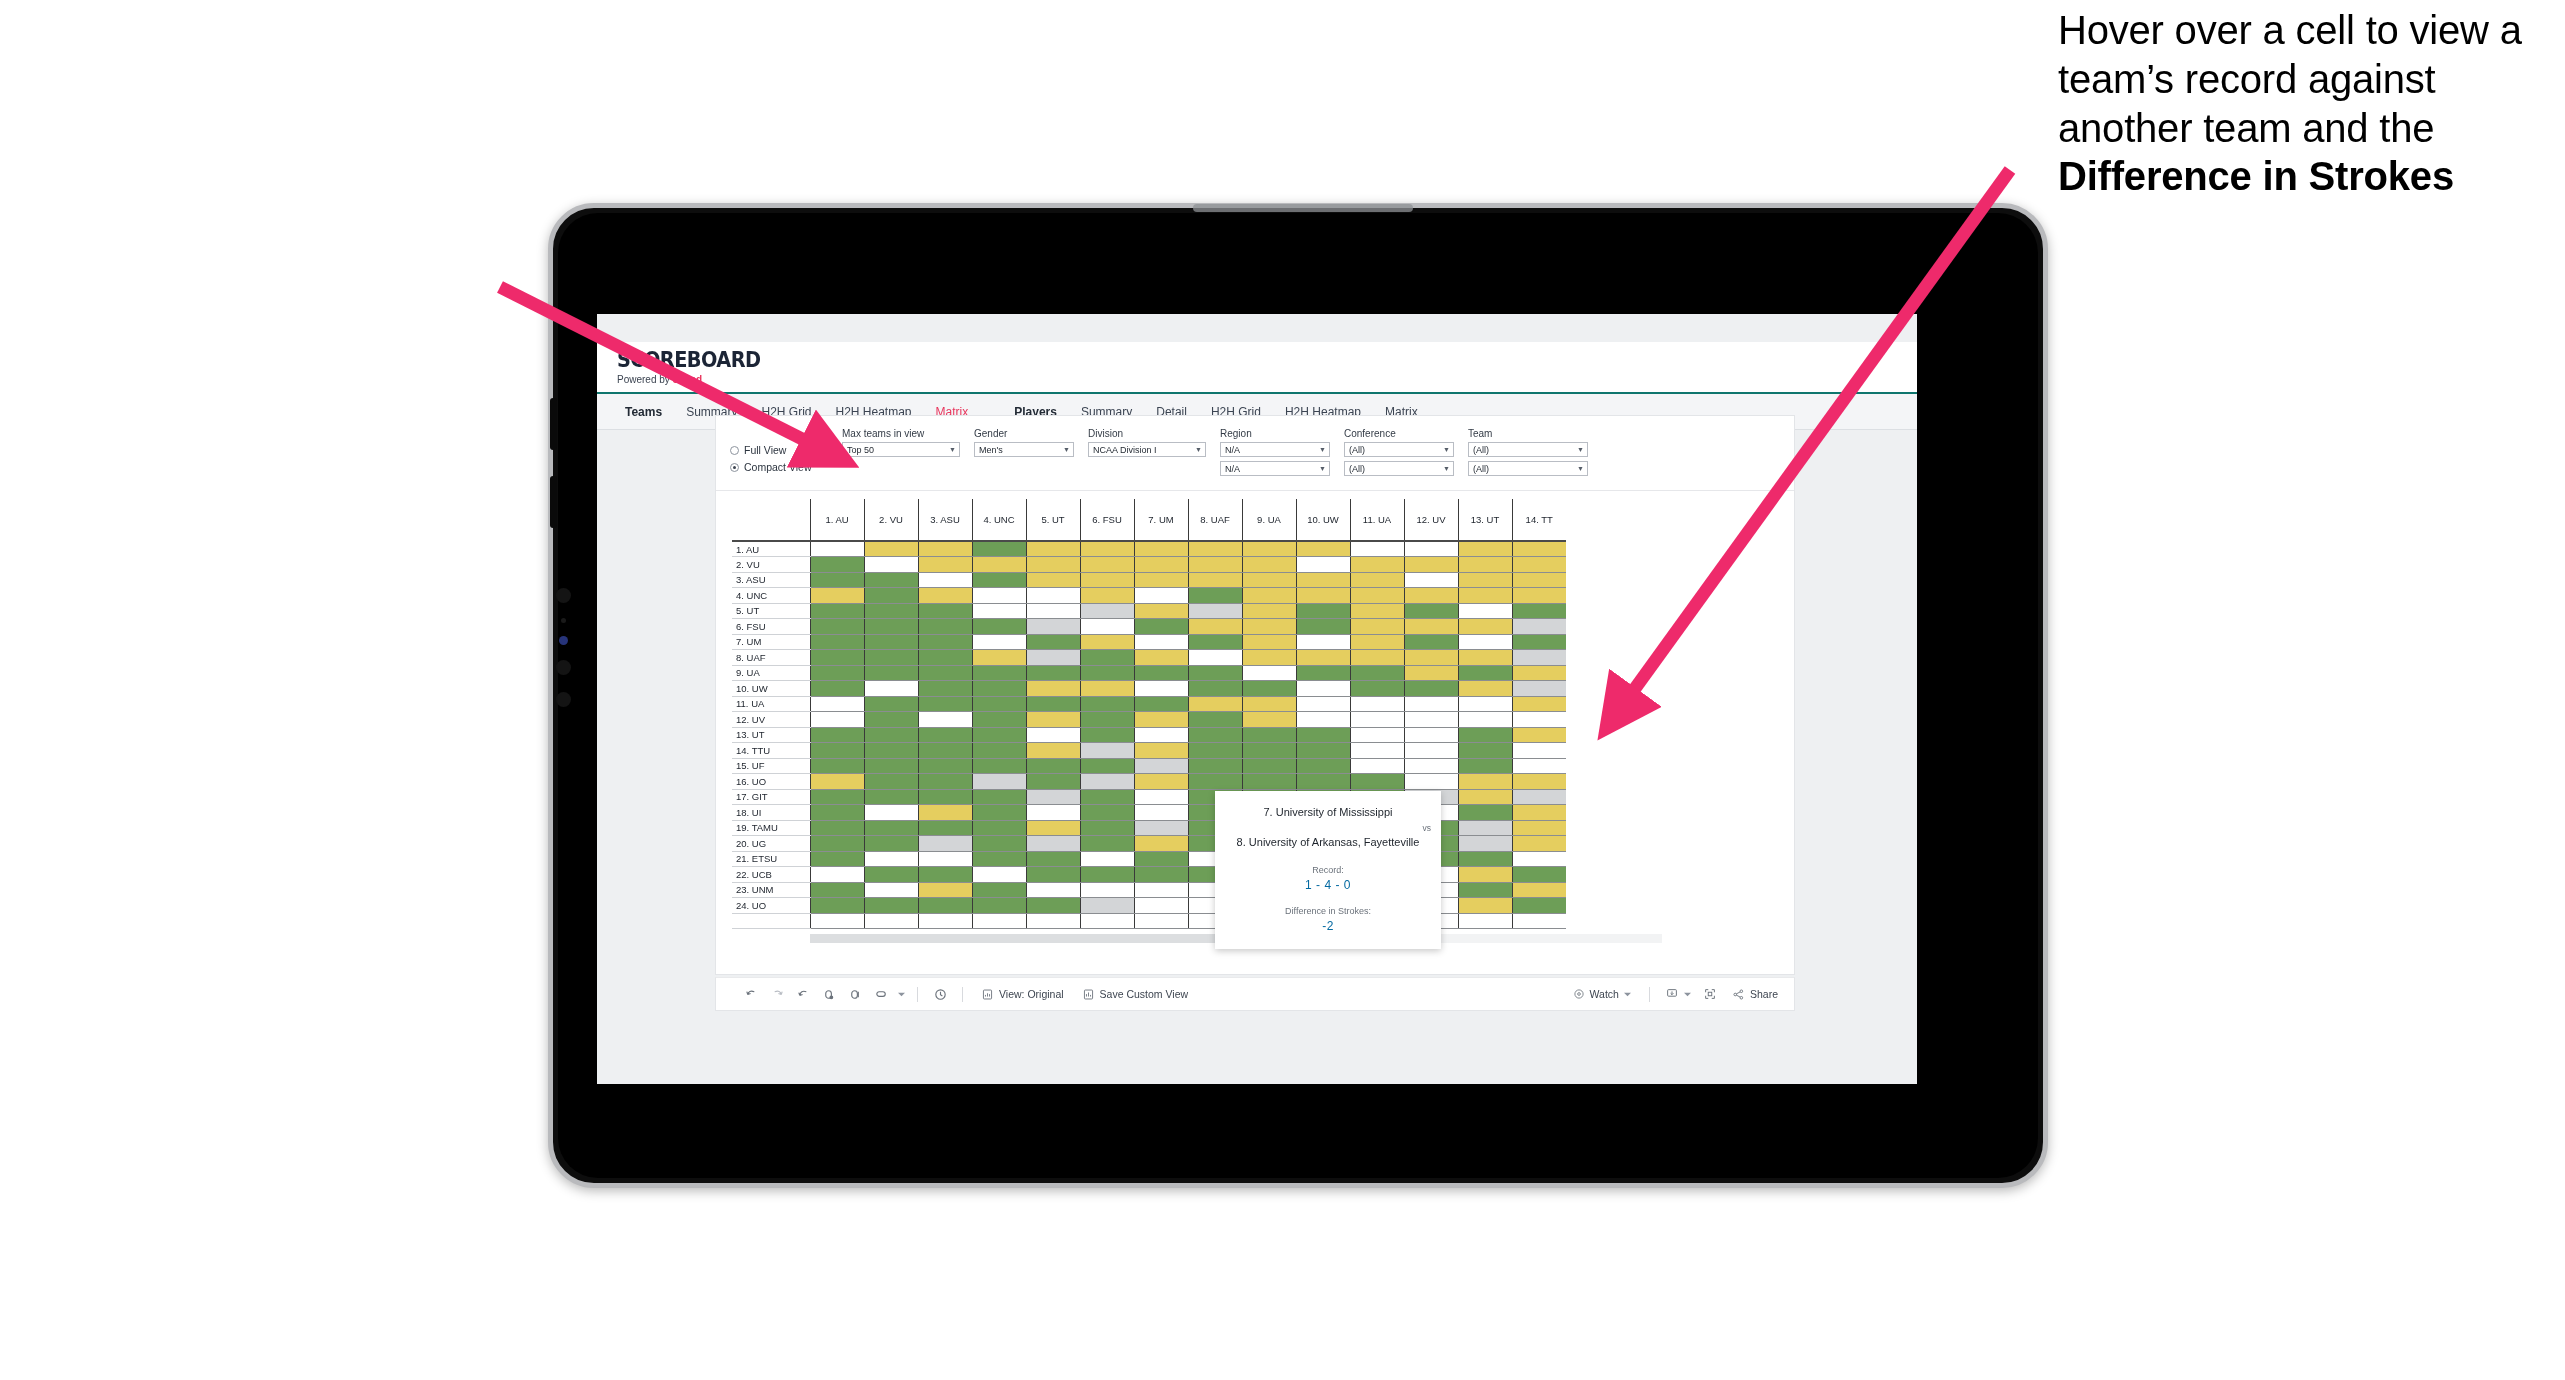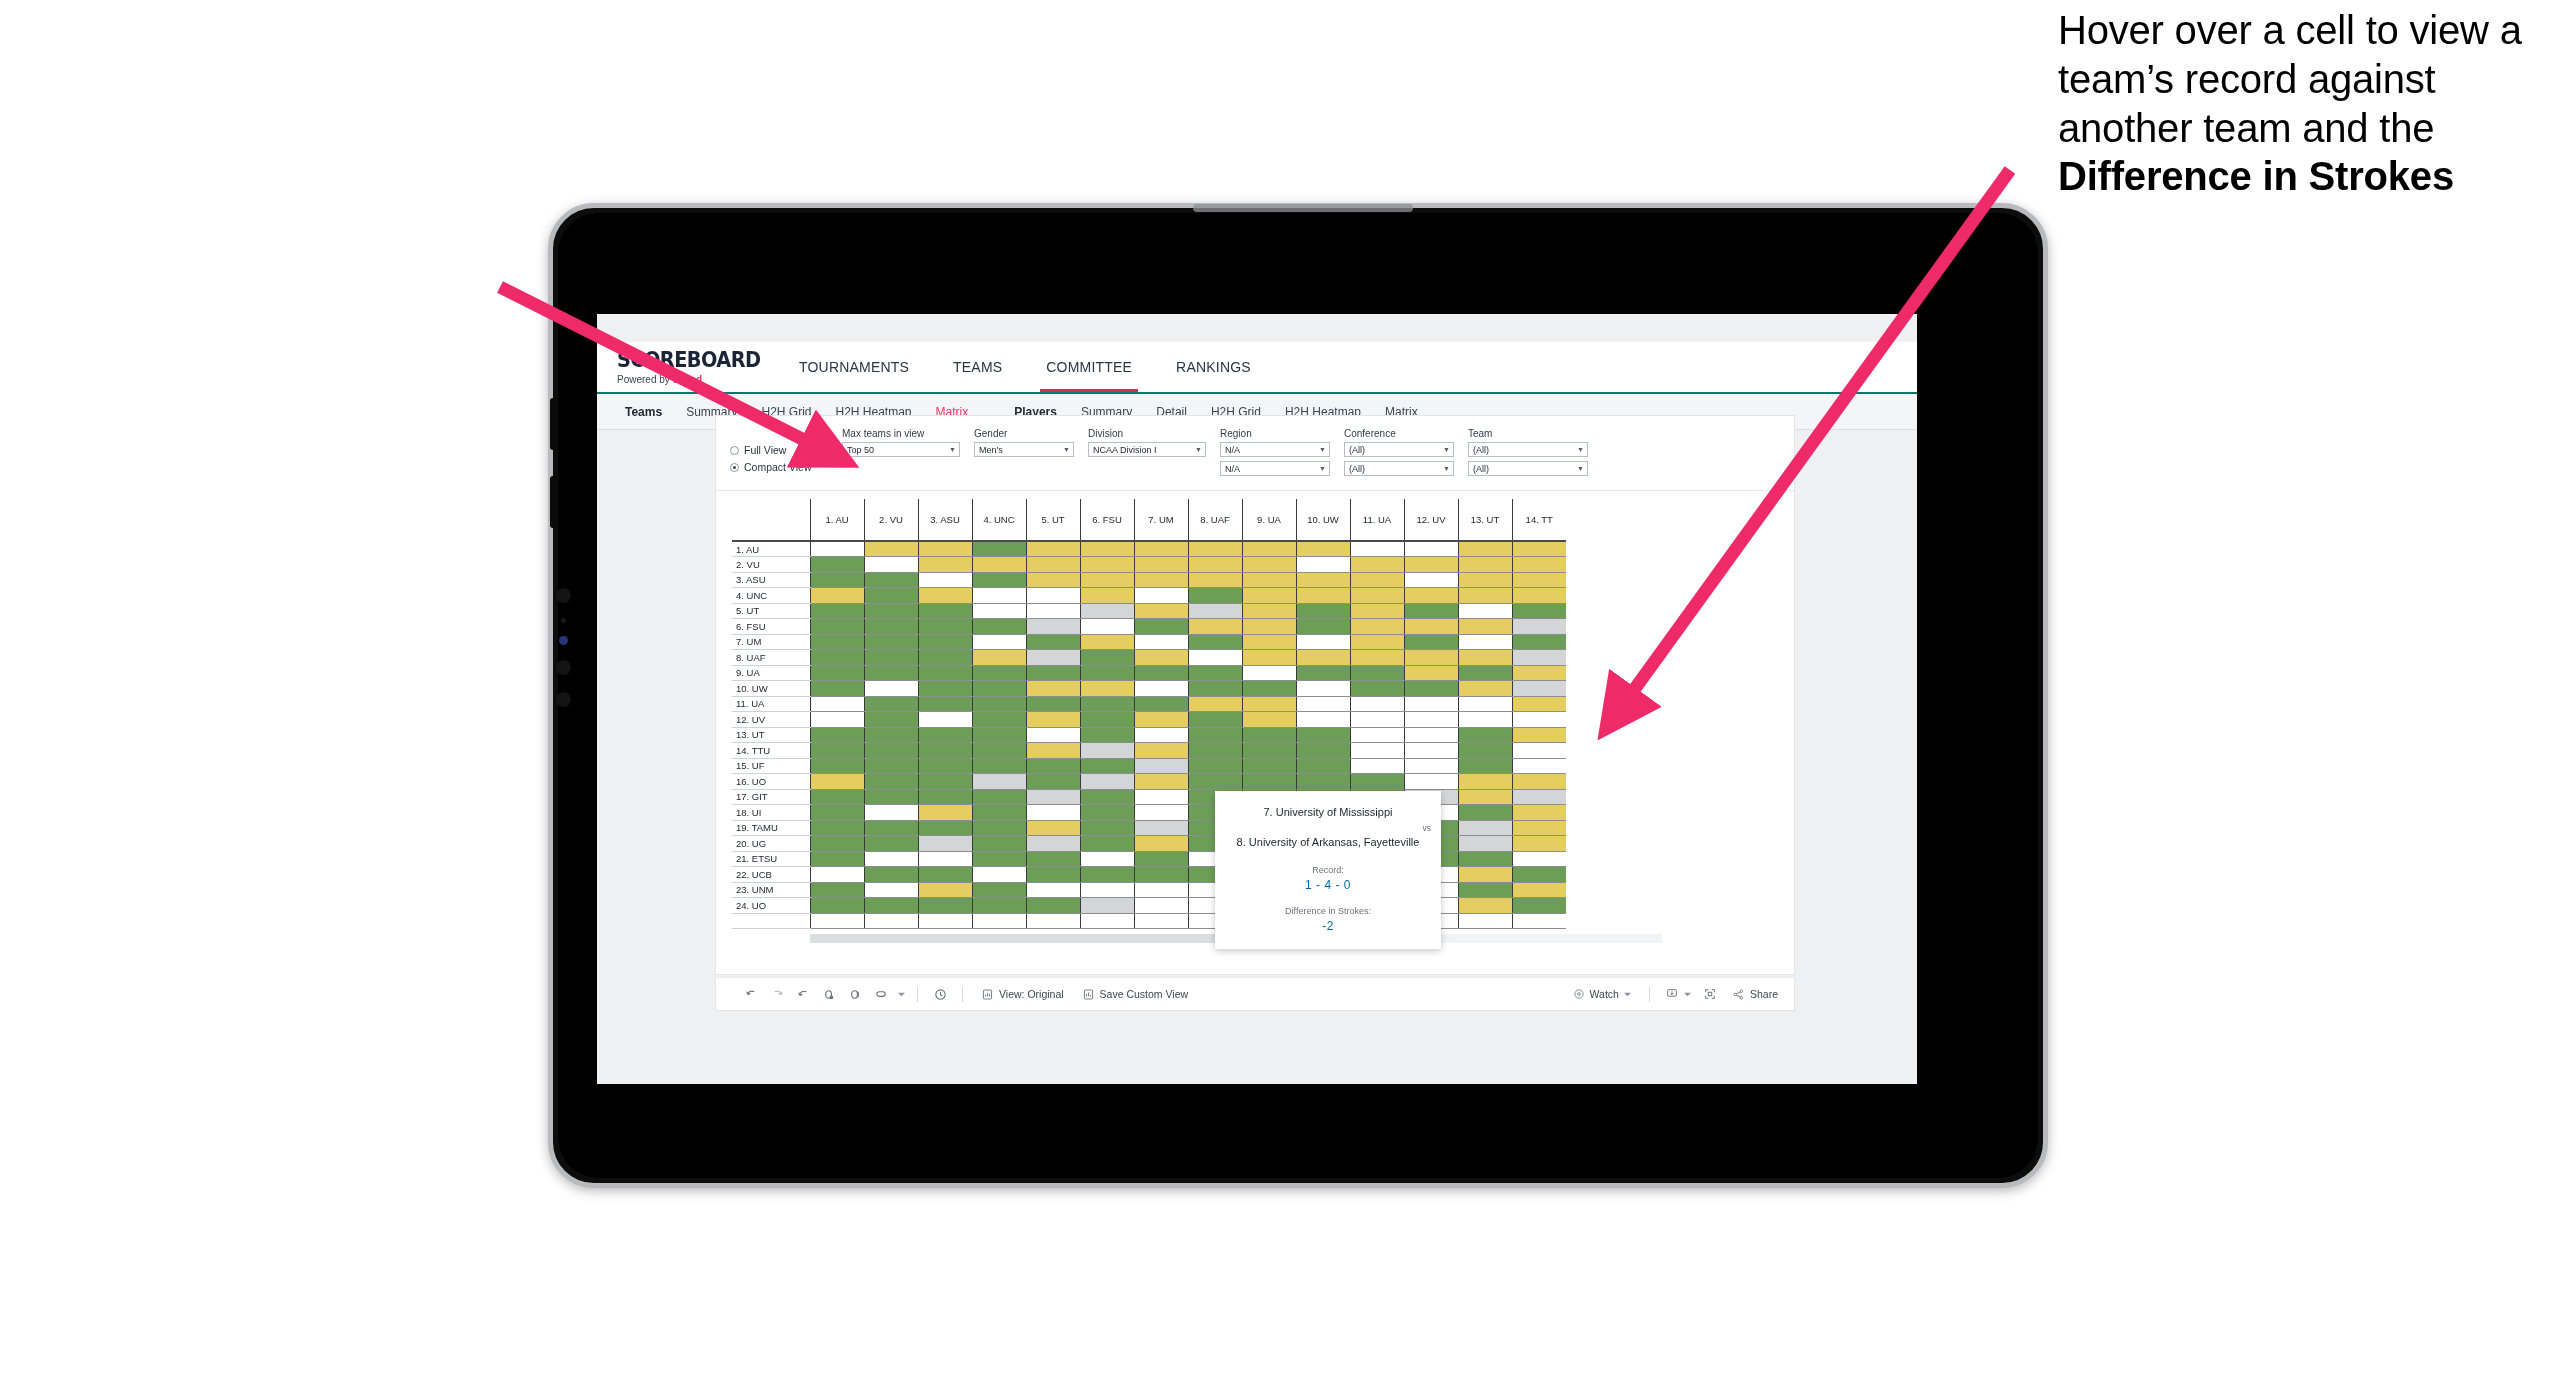--- a/index.html
+++ b/index.html
@@ -221,26 +221,20 @@
     <div class="cam-dot cam-blue" style="top:428px; left:6px;"></div>
     <div class="cam-dot" style="top:452px;"></div>
     <div class="cam-dot" style="top:484px;"></div>
 
     <div id="screen">
 
       <div id="app-header">
         <div class="logo-block">
           <div class="logo-word">SCOREBOARD</div>
           <div class="logo-sub"><span>Powered by </span><span class="brand">clippd</span></div>
-        </div>
-        <div class="topnav">
-          <div class="topnav-item">TOURNAMENTS</div>
-          <div class="topnav-item">TEAMS</div>
-          <div class="topnav-item active">COMMITTEE</div>
-          <div class="topnav-item">RANKINGS</div>
         </div>
       </div>
 
       <div id="subtabs">
         <div class="subtab group-label">Teams</div>
         <div class="subtab">Summary</div>
         <div class="subtab">H2H Grid</div>
         <div class="subtab">H2H Heatmap</div>
         <div class="subtab sel">Matrix</div>
         <div class="subtab-gap"></div>

